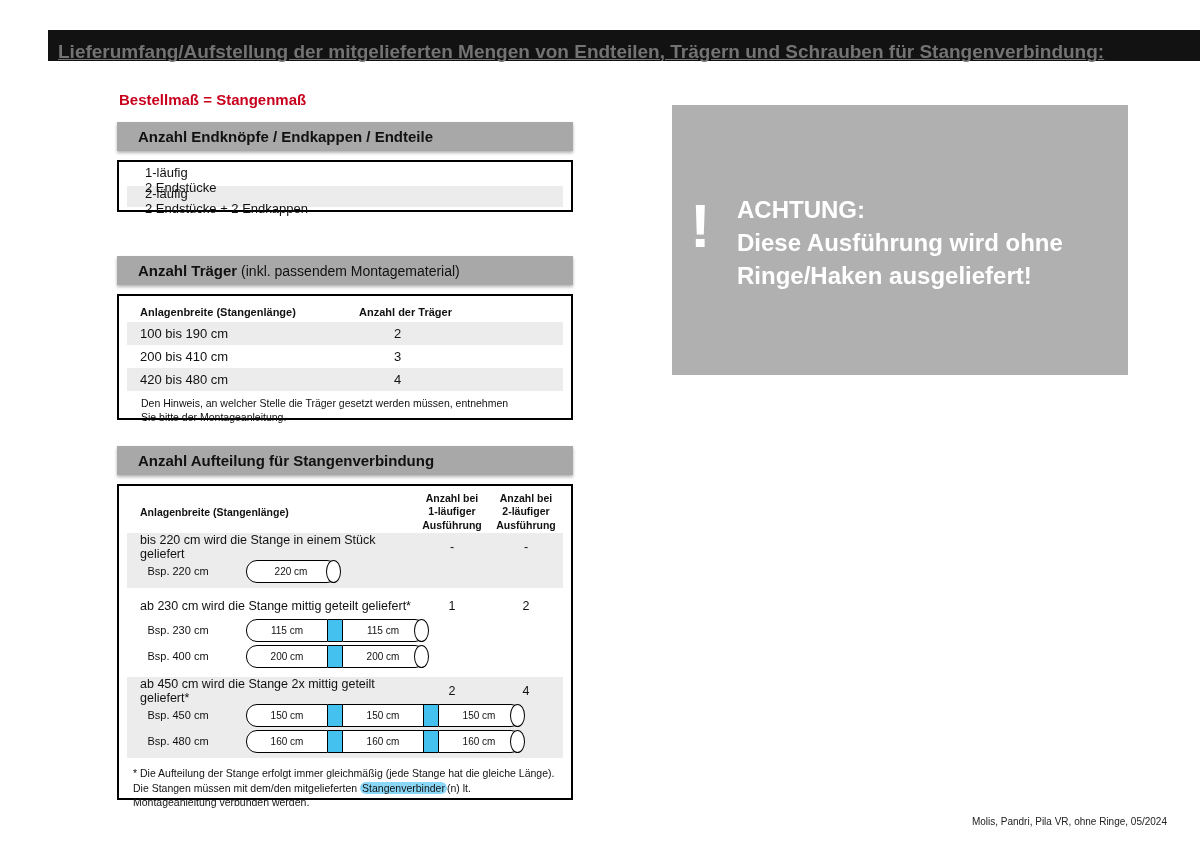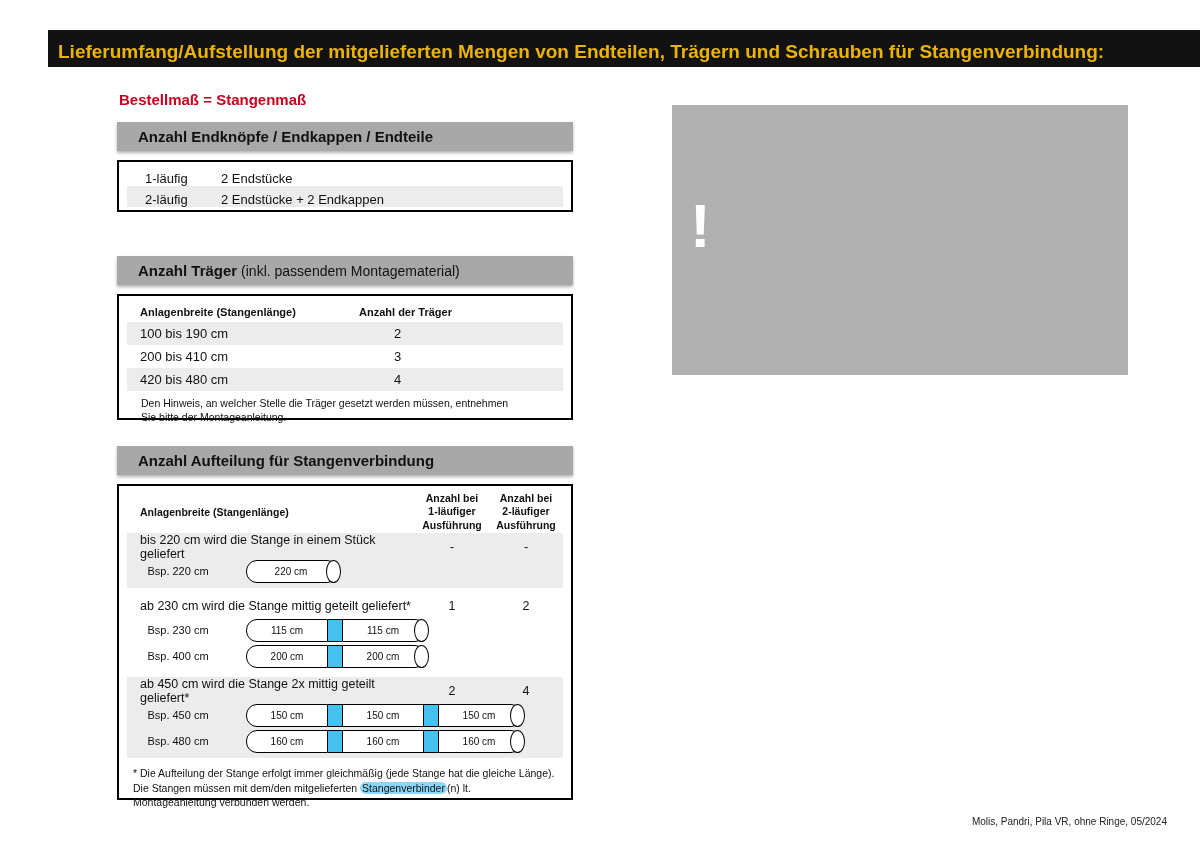--- a/index.html
+++ b/index.html
@@ -4,23 +4,23 @@
 <style>
   * { margin:0; padding:0; box-sizing:border-box; }
   html,body { background:#fff; }
   body {
     width:1200px; height:849px; position:relative; overflow:hidden;
     font-family:"Liberation Sans", sans-serif; color:#111;
   }
 
   
   .topbar{
-    position:absolute; left:48px; top:30px; width:1152px; height:37px;
-    background:#121212; color:#eab308; font-size:19px; font-weight:bold;
-    line-height:43px; padding-left:10px; white-space:nowrap;
+    position:absolute; left:48px; top:30px; width:1152px; height:31px;
+    background:#121212; color:#737373; font-size:19px; font-weight:bold;
+    line-height:43px; padding-left:10px; white-space:nowrap;text-decoration:underline;
   }
 
   .subtitle{
     position:absolute; left:119px; top:91px;
     color:#c8001e; font-size:15px; font-weight:bold;
   }
 
   
   .secbar{
     position:absolute; left:117px; width:456px; height:29px;
@@ -31,21 +31,21 @@
   .secbar .normal{ font-weight:normal; font-size:14px; }
 
   
   .tbl{
     position:absolute; left:117px; width:456px;
     border:2px solid #000; background:#fff;
   }
 
   
   #table1{ top:160px; height:52px; padding:3px 8px; }
-  .t1-row{ display:flex; height:21px; align-items:flex-end; font-size:13px; padding-left:18px; }
+  .t1-row{ display:flex; height:21px; align-items:flex-start; font-size:13px; padding-left:18px;flex-direction:column; }
   .t1-row.alt{ background:#ececec; }
   .t1-label{ width:76px; flex:none; }
 
   
   #table2{ top:294px; height:126px; padding:6px 8px 0; }
   .t2-row{ display:flex; align-items:center; }
   .t2-head{ height:20px; font-size:11px; font-weight:bold; }
   .t2-data{ height:23px; font-size:13px;gap:8px; }
   .t2-data.alt{ background:#ececec; }
   .t2-c1{ flex:1; padding-left:13px; }
@@ -237,15 +237,20 @@
         <div class="knob"></div>
       </div>
     </div>
   </div>
 
   <div class="t3-foot"><span>* Die Aufteilung der Stange erfolgt immer gleichmäßig (jede Stange hat die gleiche Länge). Die Stangen müssen mit dem/den mitgelieferten </span><span class="hl">Stangenverbinder</span><span>(n) lt. Montageanleitung verbunden werden.</span></div>
 </div>
 
 <div class="warnbox">
   <div class="warn-mark">!</div>
+  <div class="warn-text">
+    <div>ACHTUNG:</div>
+    <div>Diese Ausführung wird ohne</div>
+    <div>Ringe/Haken ausgeliefert!</div>
+  </div>
 </div>
 
 <div class="footer">Molis, Pandri, Pila VR, ohne Ringe, 05/2024</div>
 
 </body></html>

